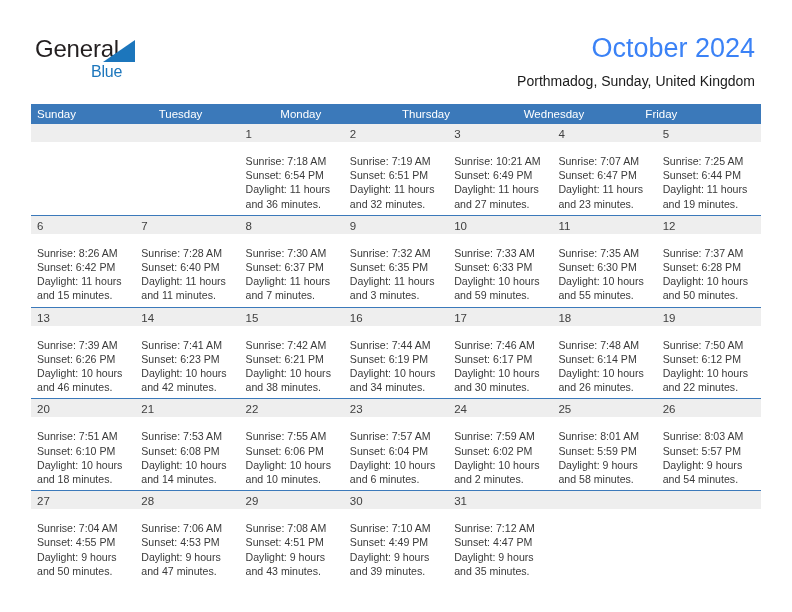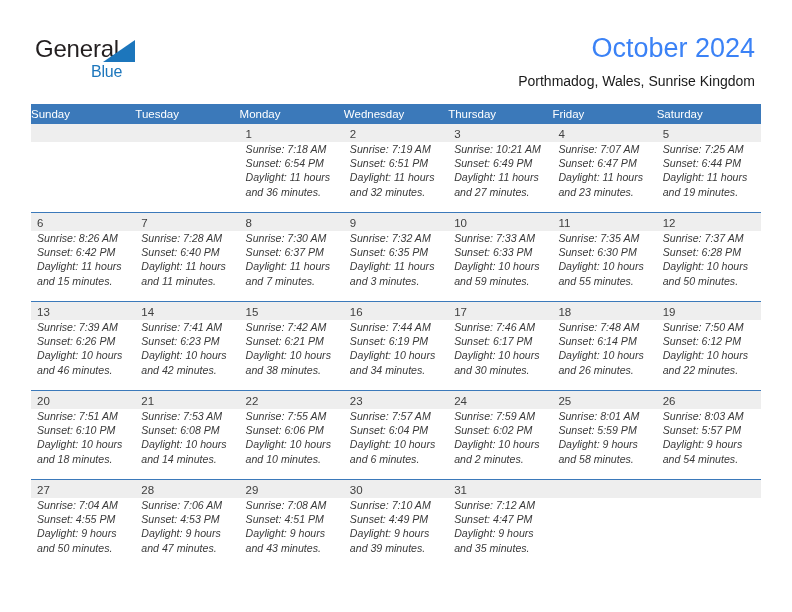--- a/index.html
+++ b/index.html
@@ -89,20 +89,21 @@
     display: flex;
     width: 100%;
     background: #3b79ba;
     height: 20px;
   }
   .dow {
     flex: 1 1 0;
     color: #ffffff;
     font-size: 11.5px;
     line-height: 20px;
+    padding-left: 6px;
     white-space: nowrap;
     overflow: hidden;
   }
   .week {
     display: flex;
     width: 100%;
     border-top: 1px solid #3b79ba;
   }
   .week.first { border-top: 0; }
   .day {
@@ -116,22 +117,21 @@
     background: #eeeeee;
     height: 18px;
     padding-left: 6px;
   }
   .day-num {
     font-size: 11.5px;
     color: #404040;
     line-height: 18px;
   }
   .day-body {
-    padding: 0 7px 4px 6px;
-    font-style: italic;
+    padding: 12px 7px 4px 6px;
   }
   .day-line {
     font-size: 10.6px;
     color: #3a3a3a;
     line-height: 14.2px;
     white-space: nowrap;
   }
   .day.empty .day-body { visibility: hidden; }
 </style>
 </head>
@@ -146,34 +146,33 @@
       <span class="logo-tri">
         <svg width="32" height="22" viewBox="0 0 32 22" xmlns="http://www.w3.org/2000/svg">
           <polygon points="32,0 32,22 0,22" fill="#1c76bc"></polygon>
         </svg>
       </span>
       <span class="logo-blue">Blue</span>
     </div>
 
     <div class="title-block">
       <div class="cal-title">October 2024</div>
-      <div class="cal-subtitle">Porthmadog, Wales, Sunrise Kingdom</div>
+      <div class="cal-subtitle">Porthmadog, Sunday, United Kingdom</div>
     </div>
 
   </div>
 
   <div class="calendar">
     <div class="dow-row">
       <div class="dow">Sunday</div>
       <div class="dow">Tuesday</div>
       <div class="dow">Monday</div>
+      <div class="dow">Thursday</div>
       <div class="dow">Wednesday</div>
-      <div class="dow">Thursday</div>
       <div class="dow">Friday</div>
-      <div class="dow">Saturday</div>
     </div>
     <div id="weeks-container">
         <div class="week first">
           <div class="day empty">
             <div class="day-num-band"><span class="day-num"></span></div>
             <div class="day-body">
               <div class="day-line"></div>
               <div class="day-line"></div>
               <div class="day-line"></div>
               <div class="day-line"></div>

